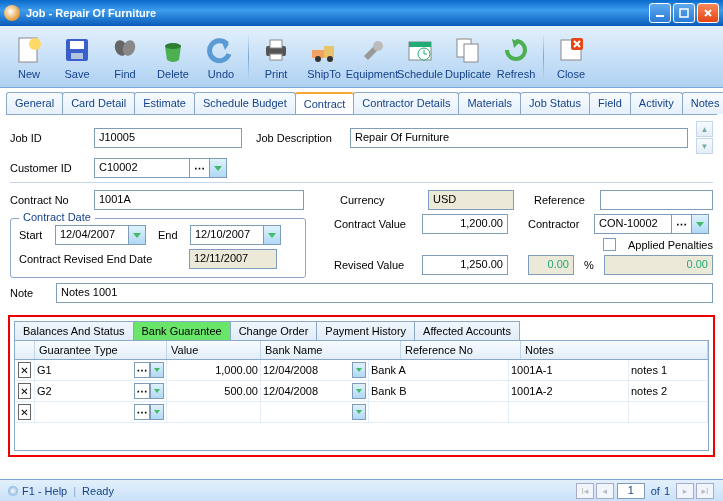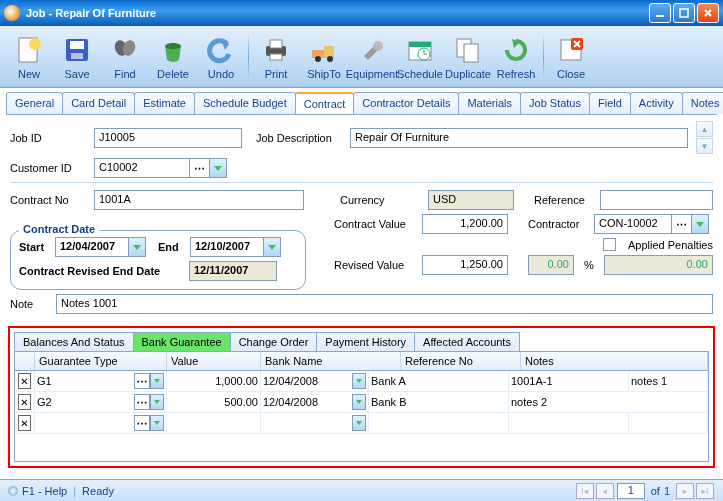--- a/index.html
+++ b/index.html
@@ -32,21 +32,21 @@
 .row { display: flex; align-items: center; margin-bottom: 4px; gap: 6px; }
 .lbl { color: #000; }
 .field { border: 1px solid #7f9db9; height: 20px; padding: 2px 4px; background: #fff; }
 .combo { display: flex; }
 .combo .drop { width: 17px; height: 20px; border: 1px solid #7f9db9; border-left: none; background: linear-gradient(#dff2fc,#b0d8f6); display: flex; align-items: center; justify-content: center; color: #4a6; }
 .lookup { display: flex; align-items: center; }
 .lookup .dots { width: 20px; height: 20px; border: 1px solid #7f9db9; border-left: none; display:flex;align-items:center;justify-content:center; background:#fff; font-weight:bold;}
 .lookup .drop { width: 17px; height: 20px; border: 1px solid #7f9db9; border-left: none; background: linear-gradient(#dff2fc,#b0d8f6); display:flex;align-items:center;justify-content:center;}
 .ro { background: #ece9d8; }
 .right { text-align: right; }
-.fieldset { border: 1px solid #8aa8c8; border-radius: 11px; padding: 6px 8px 4px 8px; position: relative; margin-top: 16px; font-weight: bold; }
+.fieldset { border: 1px solid #8aa8c8; border-radius: 3px; padding: 6px 8px 4px 8px; position: relative; margin-top: 4px; }
 .fieldset .legend { position: absolute; top: -8px; left: 8px; background: #fff; padding: 0 4px; color: #15428b; }
 .checkbox { width: 13px; height: 13px; border: 1px solid #7f9db9; background: #fff; }
 
 
 .highlight { border: 2px solid #e00; margin: 2px 8px 6px 8px; padding: 4px; }
 
 
 .subtabs { display: flex; }
 .subtab { padding: 3px 8px; border: 1px solid #8aa8c8; border-bottom: none; background: linear-gradient(#f0f6fc,#e0ecf8); margin-right: -1px; color: #000; }
 .subtab.active { background: #69e569; }
@@ -386,20 +386,21 @@
             </div>
           </div>
           <div class="gc c-val">500.00</div>
           <div class="gc c-exp">
             <span style="flex:1">12/04/2008</span>
             <div class="minidrop">
               <div class="tri-down-sm"></div>
             </div>
           </div>
           <div class="gc c-bank">Bank B</div>
+          <div class="gc c-ref">1001A-2</div>
           <div class="gc c-notes">notes 2</div>
         </div>
         <div class="grid-row">
           <div class="gc c-del">
             <div class="xbtn">✕</div>
           </div>
           <div class="gc c-type">
             <span style="flex:1"></span>
             <div class="dots">⋯</div>
             <div class="minidrop">

